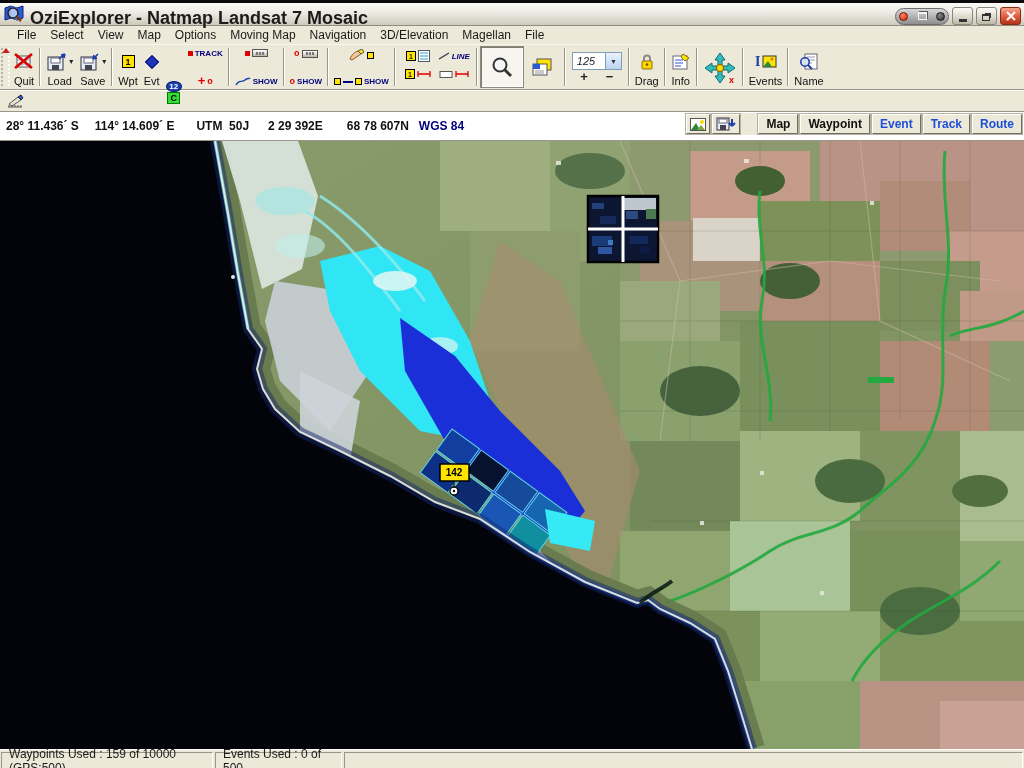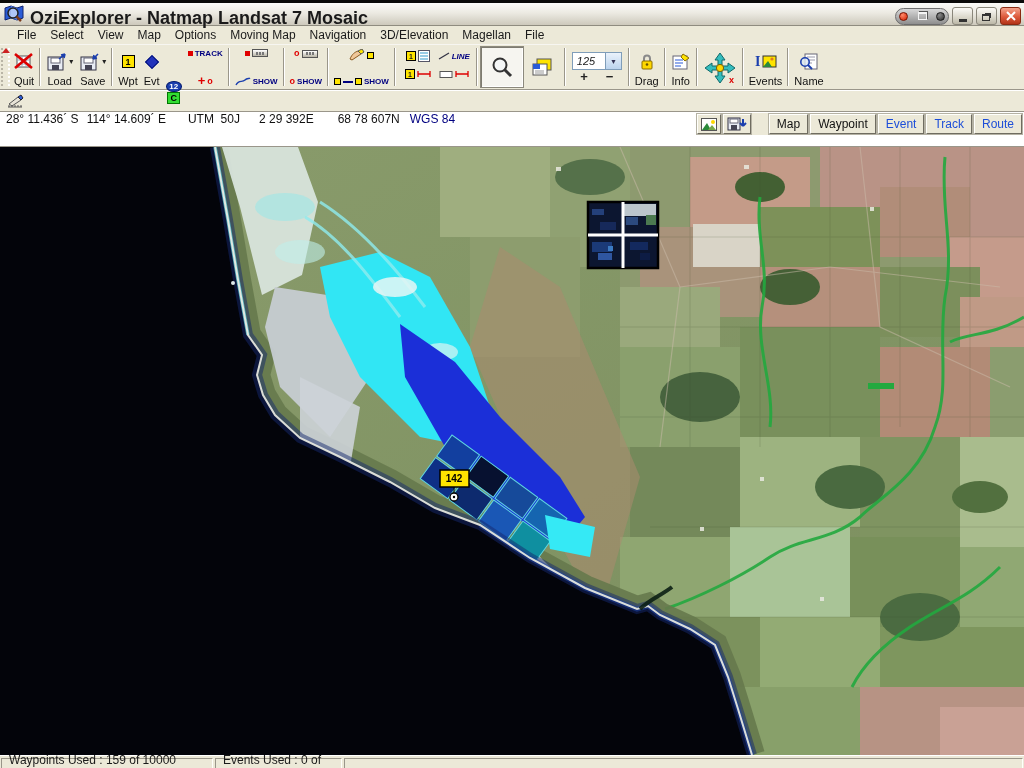--- a/index.html
+++ b/index.html
@@ -69,21 +69,21 @@
   .grid4{ display:grid; grid-template-columns:36px 36px; grid-template-rows:18px 18px; align-items:center; justify-items:center; padding:1px 2px;}
   .combo{ display:flex; flex-direction:column; align-items:center; justify-content:center; gap:2px; padding:0 4px;}
   .combo .field{ display:flex;font-style:italic; }
   .combo .val{ width:34px; height:18px; background:#fff; border:1px solid #7f9db9; font-size:11px; display:flex; align-items:center; padding-left:4px;}
   .combo .drop{ width:16px; height:18px; background:linear-gradient(#eaf2fb,#bcd4ee); border:1px solid #7f9db9; border-left:none; display:flex; align-items:center; justify-content:center; font-size:7px; color:#335; }
   .combo .pm{ display:flex; gap:18px; font-size:13px; font-weight:bold; line-height:10px; color:#222;}
   
   .row2{ height:22px; background:#ece9d8; border-top:1px solid #fff; border-bottom:1px solid #9a968a; display:flex; align-items:center; padding-left:3px;}
   .row2 .smallbtn{ width:26px; height:19px; display:flex; align-items:center; justify-content:center; }
   
-  .coordbar{ height:35px; background:#fff; border-bottom:1px solid #9a968a; display:flex; font-size:12px; color:#111; position:relative; }
+  .coordbar{ height:29px; background:#fff; border-bottom:1px solid #9a968a; display:flex; align-items:center; font-size:12px; color:#111; position:relative;font-weight:bold; }
   .coordbar .v{ white-space:pre; }
   .cb-right{ position:absolute; right:1px; top:1px; height:22px; display:flex; align-items:center; gap:2px; background:#ece9d8; padding:0 1px;}
   .mapbtn{ height:20px; padding:0 7px; background:#ece9d8; border:1px solid; border-color:#fffffb #6f6c60 #6f6c60 #fffffb; box-shadow:0 0 0 1px #b5b2a4; font-size:12px; display:flex; align-items:center; }
   .mapbtn.disabled{ color:#1d4ed8; }
   .iconbtn{ width:24px; height:20px; background:#ece9d8; border:1px solid; border-color:#fffffb #6f6c60 #6f6c60 #fffffb; box-shadow:0 0 0 1px #b5b2a4; display:flex; align-items:center; justify-content:center;}
   
   .map{ height:608px; position:relative; background:#000; }
   
   .statusbar{ height:23px; background:#ece9d8; border-top:1px solid #fff; display:flex; padding:2px 1px; gap:2px; }
   .spanel{ border:1px solid; border-color:#9a968a #fffffb #fffffb #9a968a; display:flex; align-items:center; padding:0 7px; font-size:12px; }
@@ -395,21 +395,21 @@
     <svg width="20" height="15" viewBox="0 0 20 15">
       <path d="M3,10 L12,3 L15,6 L6,12 Z" fill="#e8e4d8" stroke="#555"></path>
       <polygon points="12,3 15,1 17,4 15,6" fill="#2a5bd7" stroke="#223"></polygon>
       <path d="M2,13 h14 M3,13 v-2 M6,13 v-2 M9,13 v-2 M12,13 v-2 M15,13 v-2" stroke="#555" stroke-width="1"></path>
     </svg>
   </div>
 </div>
 
 <div class="coordbar">
   <span class="v" style="margin-left:6px">28° 11.436´ S</span>
-  <span class="v" style="margin-left:8px">114° 14.609´ E</span>
+  <span class="v" style="margin-left:16px">114° 14.609´ E</span>
   <span class="v" style="margin-left:22px">UTM  50J</span>
   <span class="v" style="margin-left:19px">2 29 392E</span>
   <span class="v" style="margin-left:24px">68 78 607N</span>
   <span class="v" style="margin-left:10px;color:#000080">WGS 84</span>
 
   <div class="cb-right">
     <div class="iconbtn">
       <svg width="16" height="13" viewBox="0 0 16 13">
         <rect x="0.5" y="0.5" width="15" height="12" fill="#fff" stroke="#555"></rect>
         <polygon points="1,12 6,5 10,12" fill="#2a8a3a"></polygon>

